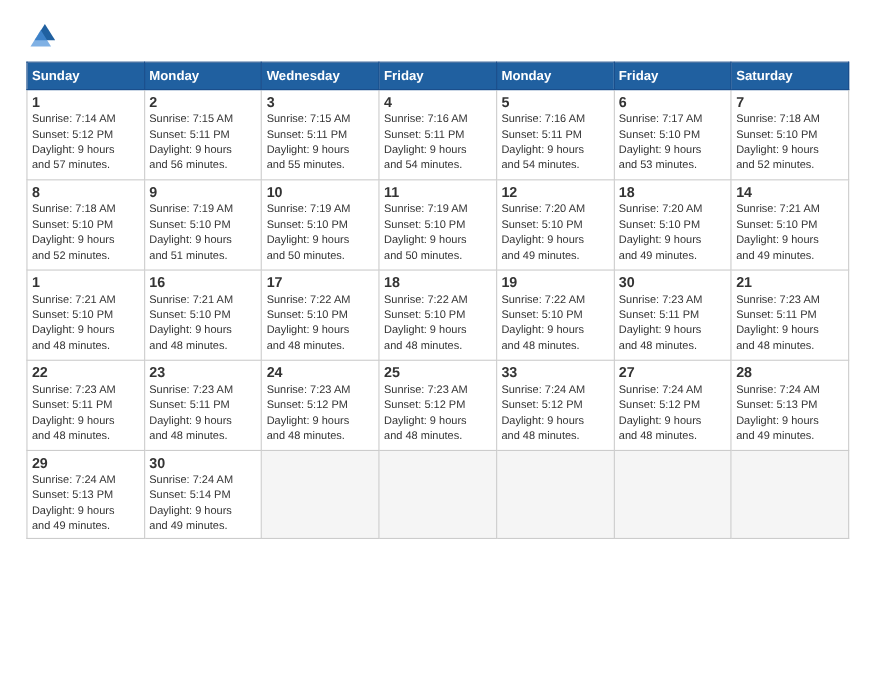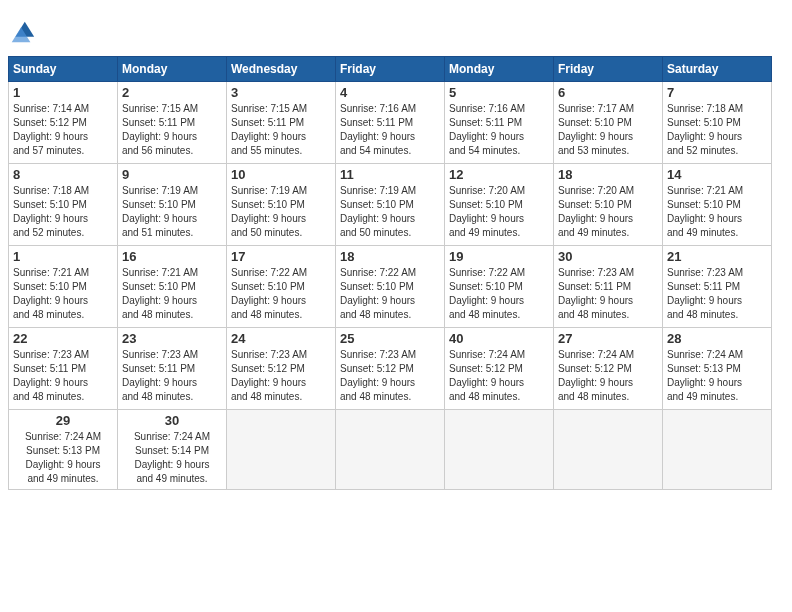--- a/index.html
+++ b/index.html
@@ -6,21 +6,21 @@
     body {
       font-family: Arial, sans-serif;
       background: #fff;
       width: 792px;
       height: 612px;
       overflow: hidden;
     }
     .page {
       width: 792px;
       height: 612px;
-      padding: 18px 20px 14px 8px;
+      padding: 18px 20px 14px 24px;
       background: #fff;
     }
     .header {
       display: flex;
       justify-content: space-between;
       align-items: flex-start;
       margin-bottom: 10px;
     }
     .logo {
       display: flex;
@@ -77,21 +77,20 @@
       vertical-align: top;
       border: 1px solid #ccc;
       padding: 3px 4px;
       font-size: 9.5px;
       color: #333;
       height: 82px;
       background: #fff;
     }
     .calendar tr:last-child td {
       height: 70px;
-      text-align: center;
     }
     .day-number {
       font-size: 13px;
       font-weight: bold;
       color: #333;
       display: block;
       margin-bottom: 2px;
     }
     .day-info {
       font-size: 10px;
@@ -362,21 +361,21 @@
           <td>
         <span class="day-number">25</span>
         <div class="day-info">
           Sunrise: 7:23 AM<br>
           Sunset: 5:12 PM<br>
           Daylight: 9 hours<br>
           and 48 minutes.
         </div>
       </td>
           <td>
-        <span class="day-number">40</span>
+        <span class="day-number">33</span>
         <div class="day-info">
           Sunrise: 7:24 AM<br>
           Sunset: 5:12 PM<br>
           Daylight: 9 hours<br>
           and 48 minutes.
         </div>
       </td>
           <td>
         <span class="day-number">27</span>
         <div class="day-info">

